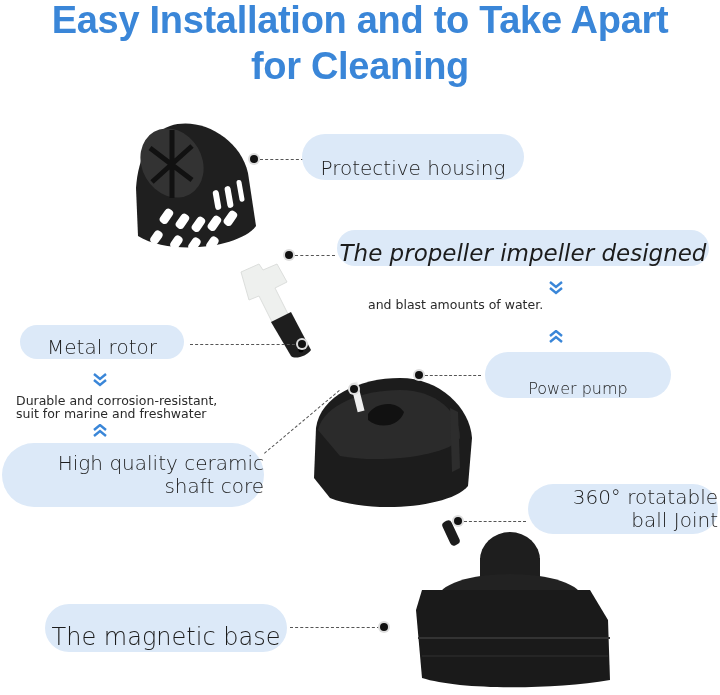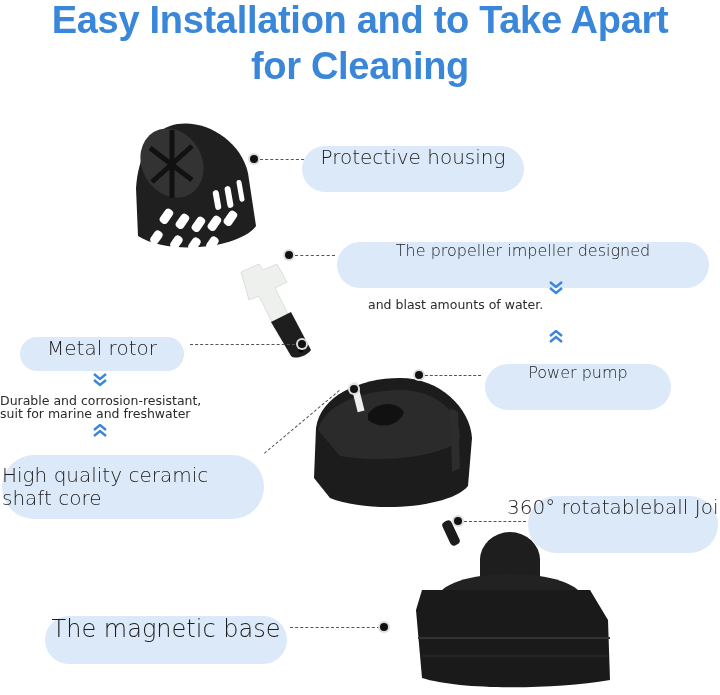--- a/index.html
+++ b/index.html
@@ -9,23 +9,23 @@
     .title {
       position: absolute; left: 0; top: 0; width: 720px; text-align: center;
       font-family: "Liberation Sans", sans-serif; font-weight: bold;
       color: #3a86d8; font-size: 38px; line-height: 48px; letter-spacing: -0.3px;
     }
     .title .l1 { position: absolute; left: 0; width: 720px; top: -4px; }
     .title .l2 { position: absolute; left: 0; width: 720px; top: 42px; }
 
     .pill {
       position: absolute; background: #dce9f8; border-radius: 999px;
-      display: flex; align-items: flex-start; justify-content: center; text-align: center;
+      display: flex; align-items: flex-end; justify-content: center; text-align: center;
       font-family: "DejaVu Sans", sans-serif; color: #1c1c1c; font-weight: 300;
-      white-space: nowrap; line-height: 1.15; margin-top: 12px;
+      white-space: nowrap; line-height: 1.15;
     }
     .desc {
       position: absolute; font-family: "DejaVu Sans", sans-serif; color: #2a2a2a;
       font-size: 12.5px; line-height: 13px; white-space: nowrap;
     }
     .chev {
       position: absolute; width: 16px; height: 14px;
     }
     .leader {
       position: absolute; height: 0; border-top: 1.5px dashed #555;
@@ -109,21 +109,21 @@
 <div class="dot" style="left:454px;top:517px;"></div>
 <div class="leader" style="left:464px;top:521px;width:62px;"></div>
 
 <div class="leader" style="left:290px;top:627px;width:90px;"></div>
 <div class="dot" style="left:380px;top:623px;"></div>
 
 <div class="pill" style="left:302px;top:134px;width:222px;height:46px;font-size:20px;">
   <span>Protective housing</span>
 </div>
 
-<div class="pill" style="left:337px;top:230px;width:372px;height:46px;font-size:16px;">
+<div class="pill" style="left:337px;top:230px;width:372px;height:36px;font-size:23px;font-style:italic;">
   <span>The propeller impeller designed</span>
 </div>
 
 <svg class="chev" style="left:548px;top:281px;" viewBox="0 0 16 14">
   <path d="M2 1 L8 6 L14 1" stroke="#3a86d8" stroke-width="2.4" fill="none"></path>
   <path d="M2 7 L8 12 L14 7" stroke="#3a86d8" stroke-width="2.4" fill="none"></path>
 </svg>
 <div class="desc" style="left:368px;top:298px;">
   <div>and blast amounts of water.</div>
 </div>
@@ -133,38 +133,38 @@
 </svg>
 
 <div class="pill" style="left:20px;top:325px;width:164px;height:34px;font-size:20px;">
   <span>Metal rotor</span>
 </div>
 
 <svg class="chev" style="left:92px;top:373px;" viewBox="0 0 16 14">
   <path d="M2 1 L8 6 L14 1" stroke="#3a86d8" stroke-width="2.4" fill="none"></path>
   <path d="M2 7 L8 12 L14 7" stroke="#3a86d8" stroke-width="2.4" fill="none"></path>
 </svg>
-<div class="desc" style="left:0;top:394px;">
+<div class="desc" style="left:16px;top:394px;">
   <div>Durable and corrosion-resistant,</div>
   <div>suit for marine and freshwater</div>
 </div>
 <svg class="chev" style="left:92px;top:424px;" viewBox="0 0 16 14">
   <path d="M2 6 L8 1 L14 6" stroke="#3a86d8" stroke-width="2.4" fill="none"></path>
   <path d="M2 12 L8 7 L14 12" stroke="#3a86d8" stroke-width="2.4" fill="none"></path>
 </svg>
 
 <div class="pill" style="left:2px;top:443px;width:262px;height:64px;font-size:20px;flex-direction:column;">
   <span>High quality ceramic</span>
   <span>shaft core</span>
 </div>
 
 <div class="pill" style="left:485px;top:352px;width:186px;height:46px;font-size:16px;">
   <span>Power pump</span>
 </div>
 
-<div class="pill" style="left:528px;top:484px;width:190px;height:57px;font-size:20px;">
+<div class="pill" style="left:528px;top:484px;width:190px;height:50px;font-size:20px;flex-direction:column;">
   <span>360° rotatable</span>
   <span>ball Joint</span>
 </div>
 
 <div class="pill" style="left:45px;top:604px;width:242px;height:48px;font-size:24px;">
   <span>The magnetic base</span>
 </div>
 
 </body></html>

